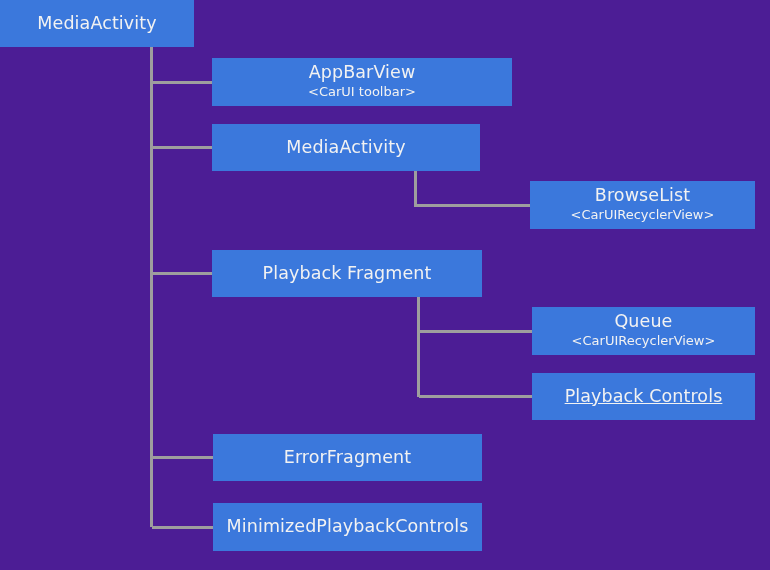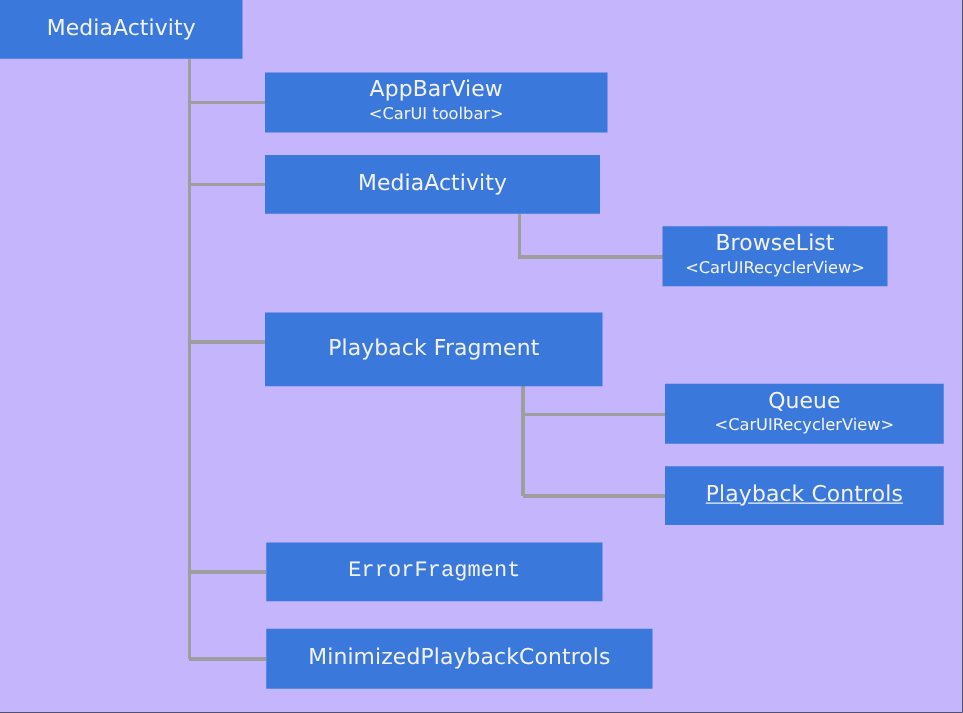--- a/index.html
+++ b/index.html
@@ -8,21 +8,21 @@
     padding: 0;
     background: #000000;
   }
   body {
     font-family: "DejaVu Sans", "Liberation Sans", sans-serif;
   }
   #diagram-canvas {
     position: relative;
     width: 770px;
     height: 570px;
-    background: #c4b5fd;
+    background: #4c1d95;
     overflow: hidden;
   }
   .connector-layer {
     position: absolute;
     left: 0;
     top: 0;
     width: 770px;
     height: 570px;
     pointer-events: none;
   }
@@ -49,28 +49,28 @@
     letter-spacing: 0px;
     white-space: nowrap;
     margin-top: 2px;
   }
   .node.two-line .node-title {
     margin-top: -1px;
   }
 
   
   #node-media-activity   { left: 0px;   top: 0px;   width: 194px; height: 47px; }
-  #node-app-bar-view     { left: 212px; top: 58px;  width: 274px; height: 48px; }
+  #node-app-bar-view     { left: 212px; top: 58px;  width: 300px; height: 48px; }
   #node-browse-fragment  { left: 212px; top: 124px; width: 268px; height: 47px; }
-  #node-browse-list      { left: 530px; top: 181px; width: 180px; height: 48px; }
-  #node-playback-fragment{ left: 212px; top: 250px; width: 270px; height: 59px; }
+  #node-browse-list      { left: 530px; top: 181px; width: 225px; height: 48px; }
+  #node-playback-fragment{ left: 212px; top: 250px; width: 270px; height: 47px; }
   #node-queue            { left: 532px; top: 307px; width: 223px; height: 48px; text-align: right; }
   #node-playback-controls{ left: 532px; top: 373px; width: 223px; height: 47px; text-decoration: underline; }
-  #node-error-fragment   { left: 213px; top: 434px; width: 269px; height: 47px; font-family: Liberation Mono, monospace; }
-  #node-minimized-playback-controls { left: 213px; top: 503px; width: 309px; height: 48px; text-align: center; }
+  #node-error-fragment   { left: 213px; top: 434px; width: 269px; height: 47px; }
+  #node-minimized-playback-controls { left: 213px; top: 503px; width: 269px; height: 48px; text-align: center; }
 </style>
 </head>
 <body>
 
 <div id="diagram-canvas">
 
   <svg class="connector-layer" width="770" height="570" viewBox="0 0 770 570" shape-rendering="crispEdges" aria-hidden="true">
     <g stroke="#9e9e9e" stroke-width="3" fill="none" stroke-linecap="butt">
 
       <path d="M 151.5 47 L 151.5 527"></path>

